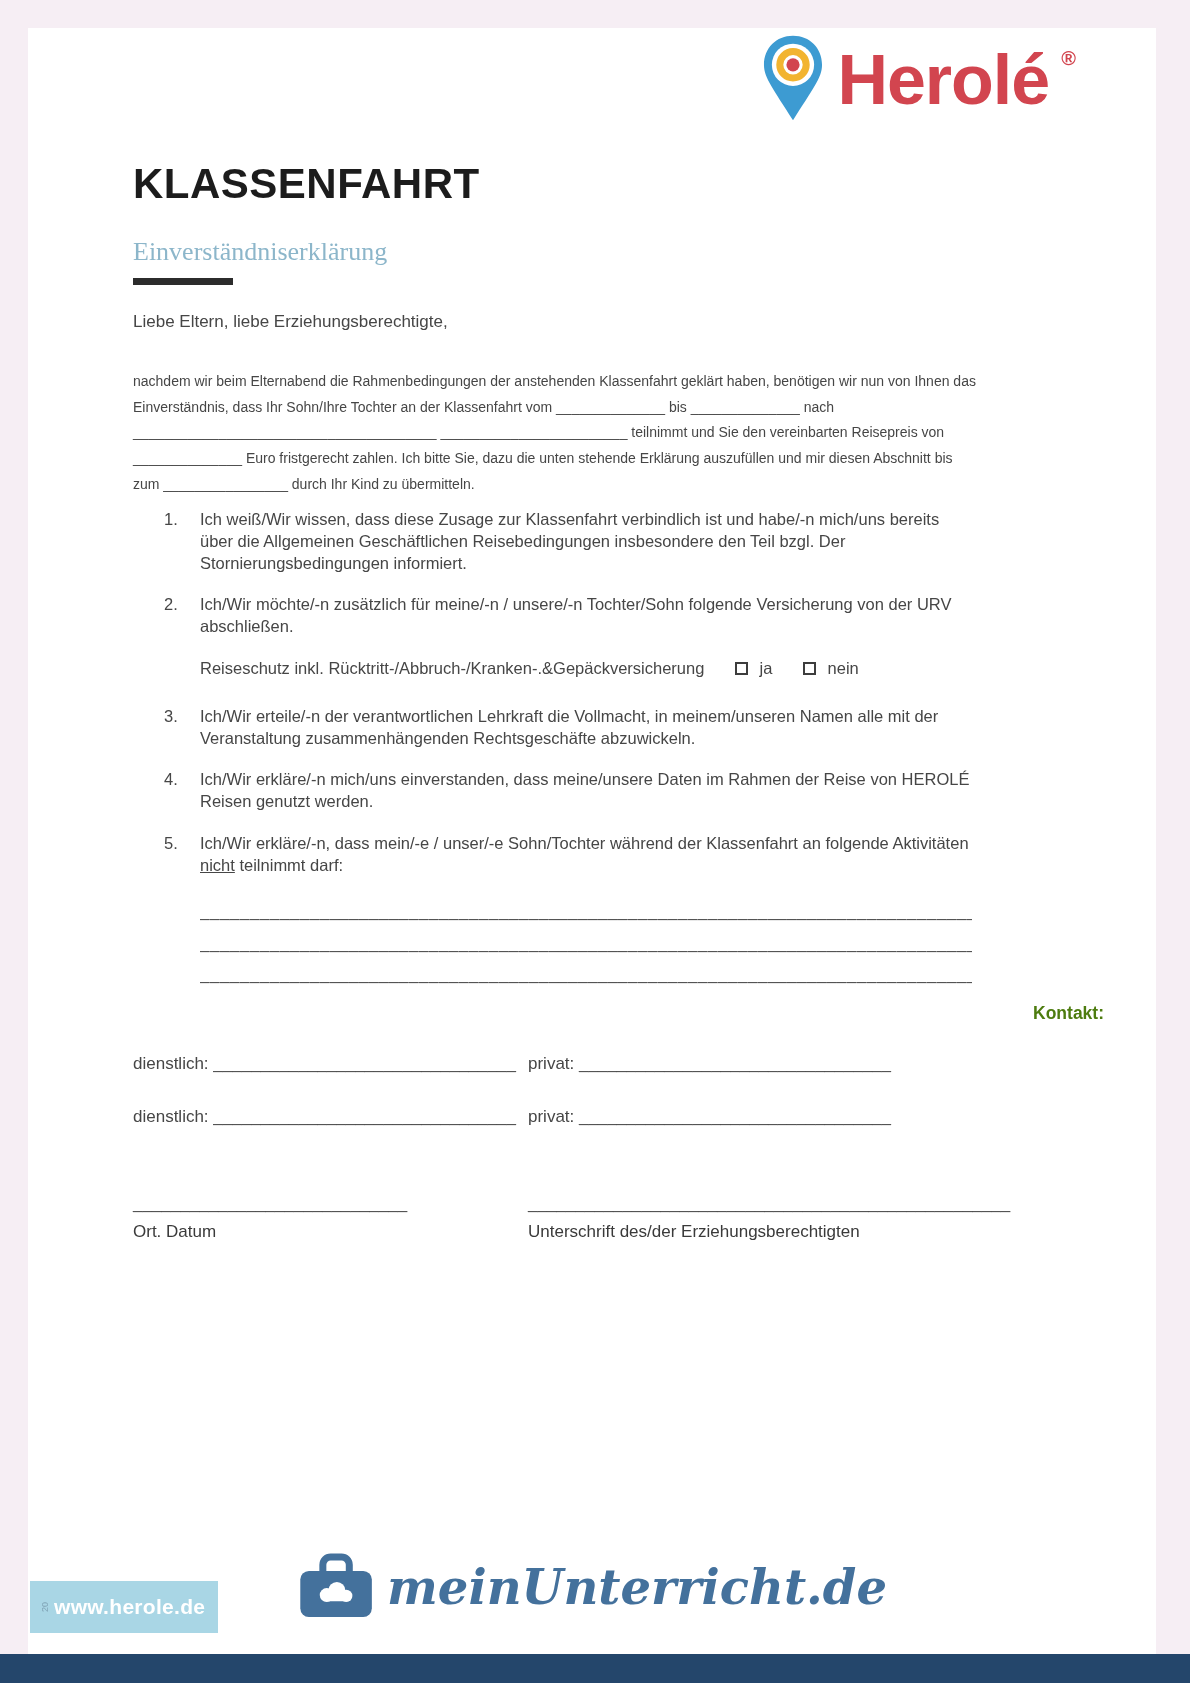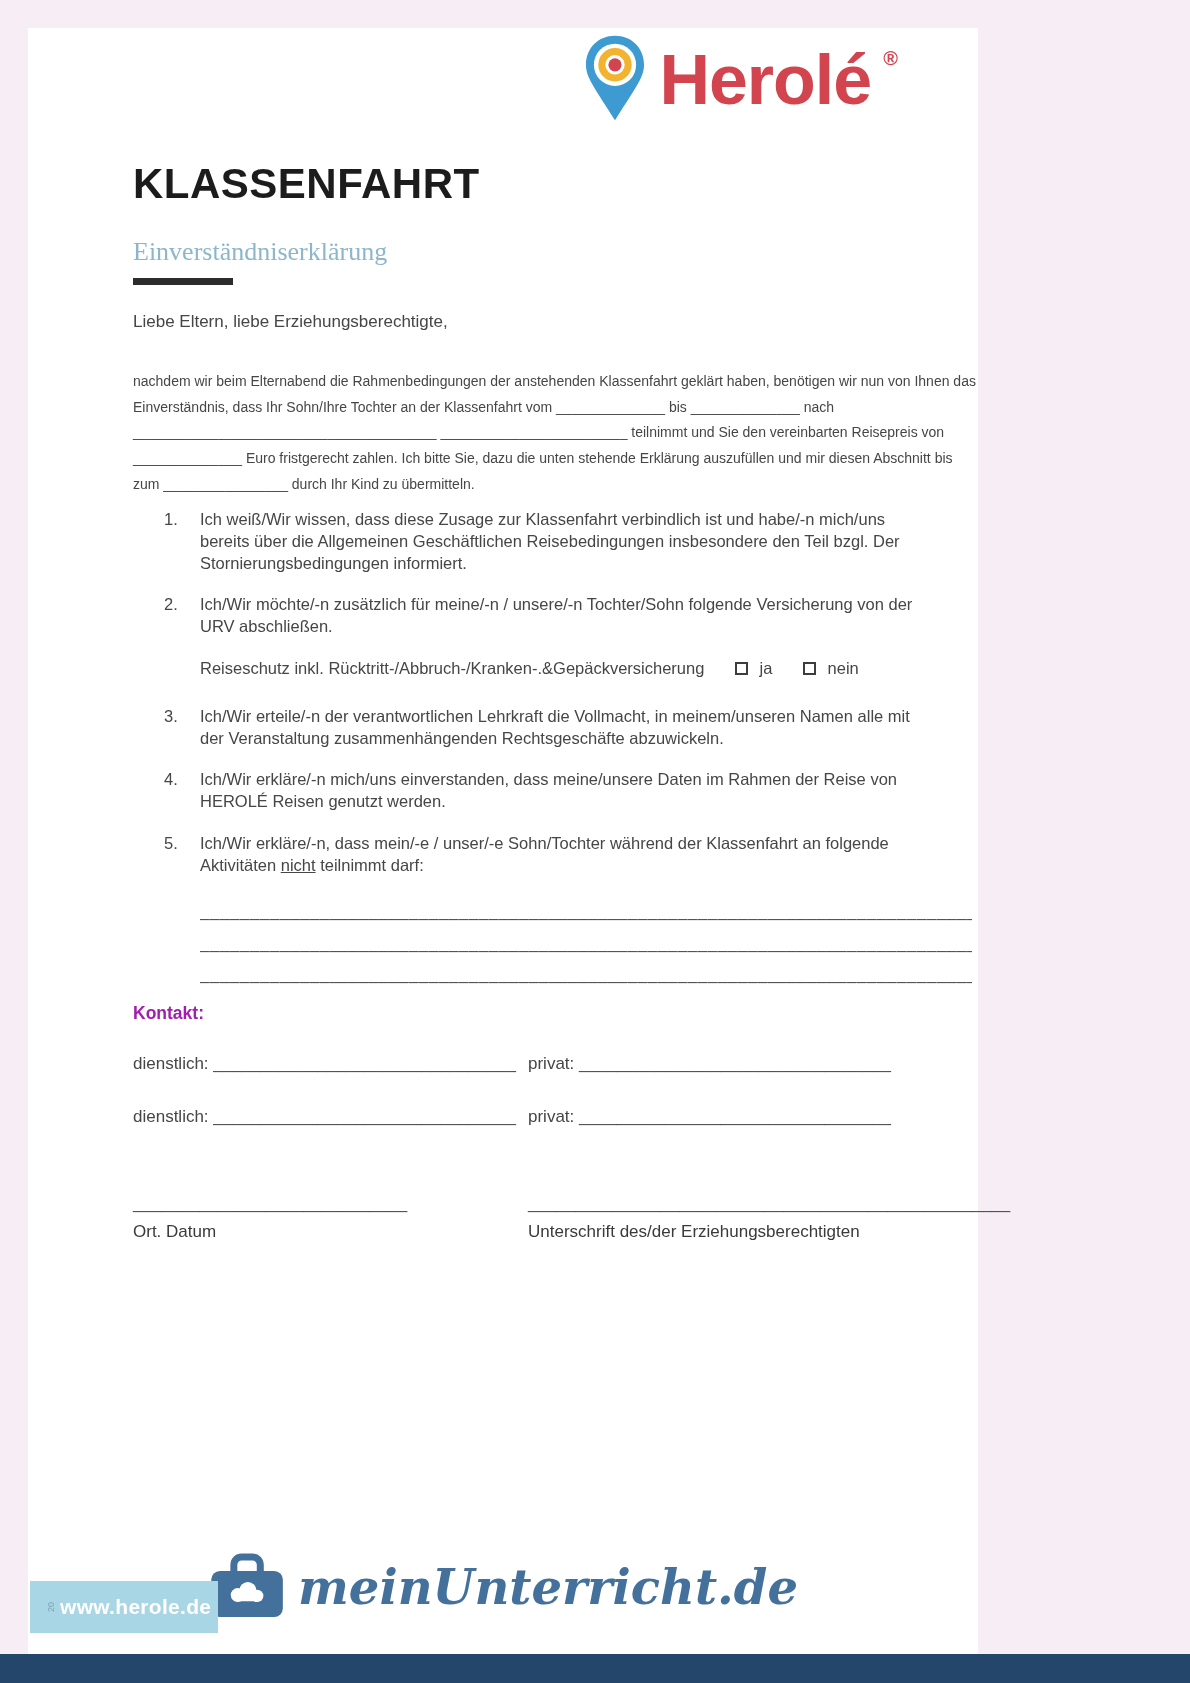--- a/index.html
+++ b/index.html
@@ -5,21 +5,21 @@
   * { margin:0; padding:0; box-sizing:border-box; }
   html,body { width:1190px; height:1683px; }
   body {
     position:relative;
     background:#f6eef4;
     font-family:"Liberation Sans","DejaVu Sans",sans-serif;
     overflow:hidden;
   }
   .page {
     position:absolute; left:28px; top:28px;
-    width:950px; height:1627px;
+    width:1128px; height:1627px;
     background:#ffffff;
   }
   
   .brand {
     position:absolute; top:6px; right:80px;
     display:flex; align-items:center; gap:12px;
   }
   .brand-name {
     font-size:70px; font-weight:bold; color:#d2454f; letter-spacing:-1px;
     line-height:1;
@@ -46,40 +46,40 @@
     display:inline-block; width:13px; height:13px;
     border:2px solid #3d3d3d; margin:0 7px 0 0; vertical-align:-1px;
     background:#fff;
   }
   .cb-group { margin-left:26px; white-space:nowrap; }
   .blank-lines { margin-left:67px; }
   .blank-line {
     width:772px; white-space:nowrap; overflow:hidden;
     font-size:17px; line-height:1.85; color:#4a4a4a; letter-spacing:0.5px;
   }
-  .kontakt-heading { margin-top:12px; font-size:17.5px; font-weight:bold; color:#a21caf; }
+  .kontakt-heading { margin-top:12px; font-size:17.5px; font-weight:bold; color:#4d7c0f;text-align:right; }
   .contact-row { position:relative; margin-top:30px; height:23px; font-size:17px; color:#464646; }
   .contact-row .right { position:absolute; left:395px; top:0; }
   .blank-inline { color:#4a4a4a; }
   .signature { position:relative; margin-top:64px; height:100px; font-size:17px; }
   .sig-right { position:absolute; left:395px; top:0; }
   .sig-line { color:#4a4a4a; white-space:nowrap; }
   .sig-label { margin-top:8px; color:#3a3a3a; }
   
   .mu-logo {
     position:absolute; left:50%; top:1522px; transform:translateX(-50%);
     display:flex; align-items:center; gap:12px;
   }
   .mu-text {
     font-family:"DejaVu Serif","Liberation Serif",serif;
     font-style:italic; font-weight:bold; font-size:48px; color:#44719c;
   }
   .herole-badge {
     position:absolute; left:2px; top:1553px; width:188px; height:52px;
-    background:#a9d6e5; display:flex; align-items:center; gap:4px; padding-left:16px;
+    background:#a9d6e5; display:flex; align-items:center; gap:4px; padding-left:10px;
   }
   .badge-num { font-size:9px; color:#7fa3b5; transform:rotate(-90deg); width:10px; flex:0 0 10px; }
   .site-link { color:#ffffff; font-weight:bold; font-size:21px; letter-spacing:0.3px; text-decoration:none; }
   .bottom-bar { position:absolute; left:0; top:1654px; width:1190px; height:29px; background:#24466b; }
 </style>
 </head>
 <body>
 
 <div class="page">
 

